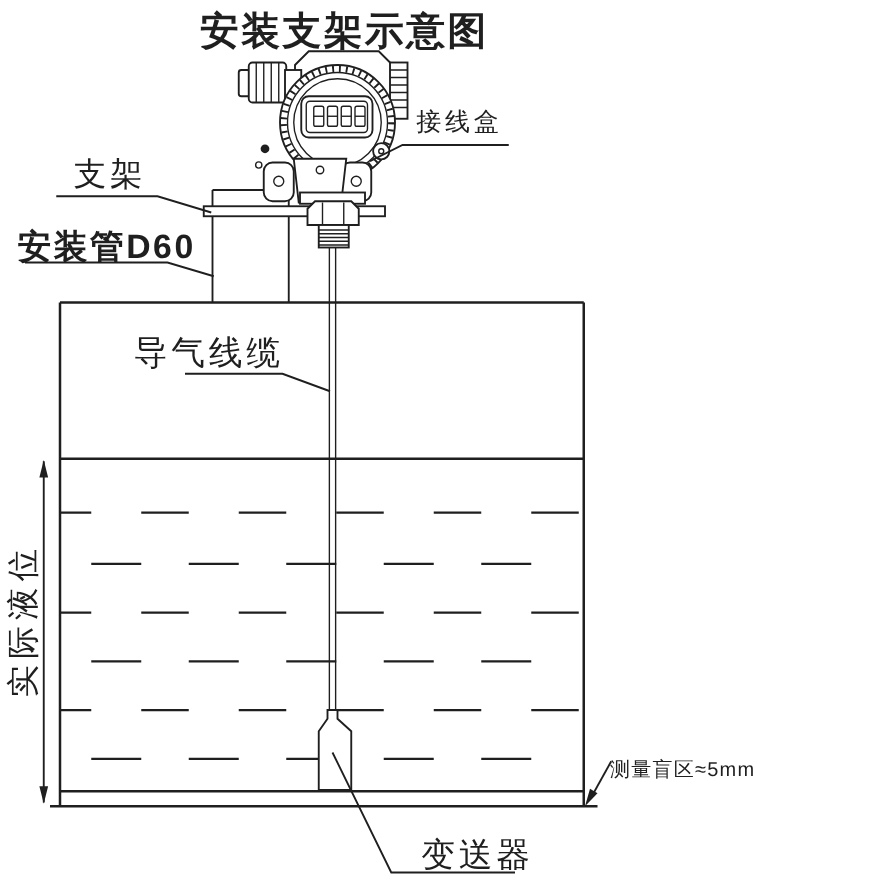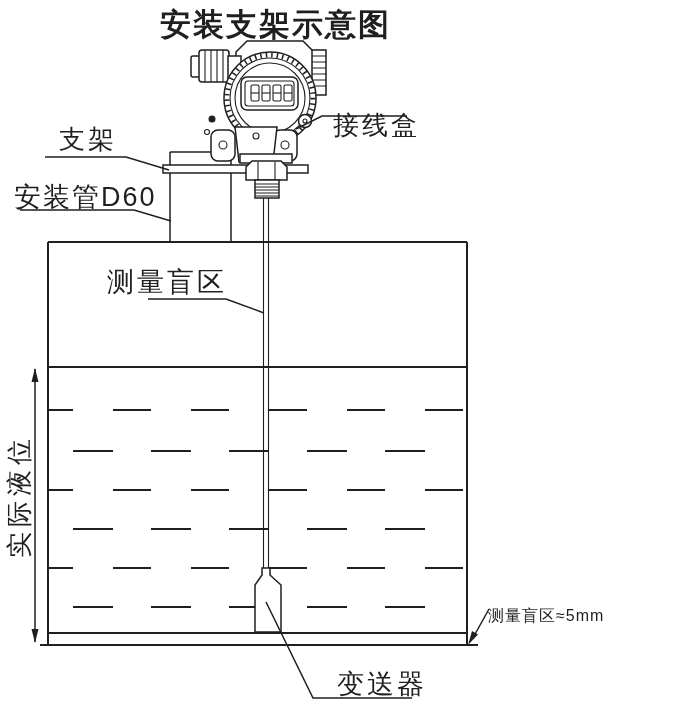--- a/index.html
+++ b/index.html
@@ -3,23 +3,23 @@
 <meta charset="utf-8">
 <style>
   html,body{margin:0;padding:0;background:#fff;}
   #stage{
     position:relative;width:632px;height:708px;background:#ffffff;overflow:hidden;
     font-family:"Liberation Sans", sans-serif;color:#1f1f1f;padding-left:28px;
   }
   #stage svg{position:absolute;left:0;top:0;}
   .lbl{position:absolute;white-space:nowrap;color:#1f1f1f;}
   .lbl-title{left:160px;top:4px;font-size:31px;letter-spacing:2px;font-weight:600;}
-  .lbl-junction{left:333px;top:84px;font-size:26px;letter-spacing:3px;margin-top:24px;}
+  .lbl-junction{left:333px;top:84px;font-size:20px;letter-spacing:3px;}
   .lbl-bracket{left:59px;top:122px;font-size:26px;letter-spacing:3px;}
-  .lbl-pipe{left:14px;top:179px;font-size:27px;letter-spacing:2px;}
+  .lbl-pipe{left:14px;top:179px;font-size:27px;letter-spacing:2px;font-weight:bold;}
   .lbl-cable{left:107px;top:264px;font-size:27px;letter-spacing:3px;}
   .lbl-blind{left:488px;top:606px;font-size:16px;letter-spacing:1px;}
   .lbl-transmitter{left:317px;top:666px;font-size:27px;letter-spacing:3px;margin-left:20px;}
   .lbl-level{
     left:19px;top:496px;font-size:26px;letter-spacing:5px;
     transform:translate(-50%,-50%) rotate(-90deg);
   }
   
   .ln{fill:none;stroke:#1f1f1f;stroke-width:1.5;}
   .ln2{fill:none;stroke:#1f1f1f;stroke-width:2;}
@@ -151,17 +151,17 @@
     <g>
       <line class="ln" x1="489" y1="609" x2="474" y2="636" stroke-width="1.3"></line>
       <polygon class="blk" points="468,645 478,634.5 472,631"></polygon>
     </g>
   </svg>
 
   <div class="lbl lbl-title">安装支架示意图</div>
   <div class="lbl lbl-junction">接线盒</div>
   <div class="lbl lbl-bracket">支架</div>
   <div class="lbl lbl-pipe">安装管D60</div>
-  <div class="lbl lbl-cable">测量盲区</div>
+  <div class="lbl lbl-cable">导气线缆</div>
   <div class="lbl lbl-level">实际液位</div>
   <div class="lbl lbl-blind">测量盲区≈5mm</div>
   <div class="lbl lbl-transmitter">变送器</div>
 </div>
 
 </body></html>

